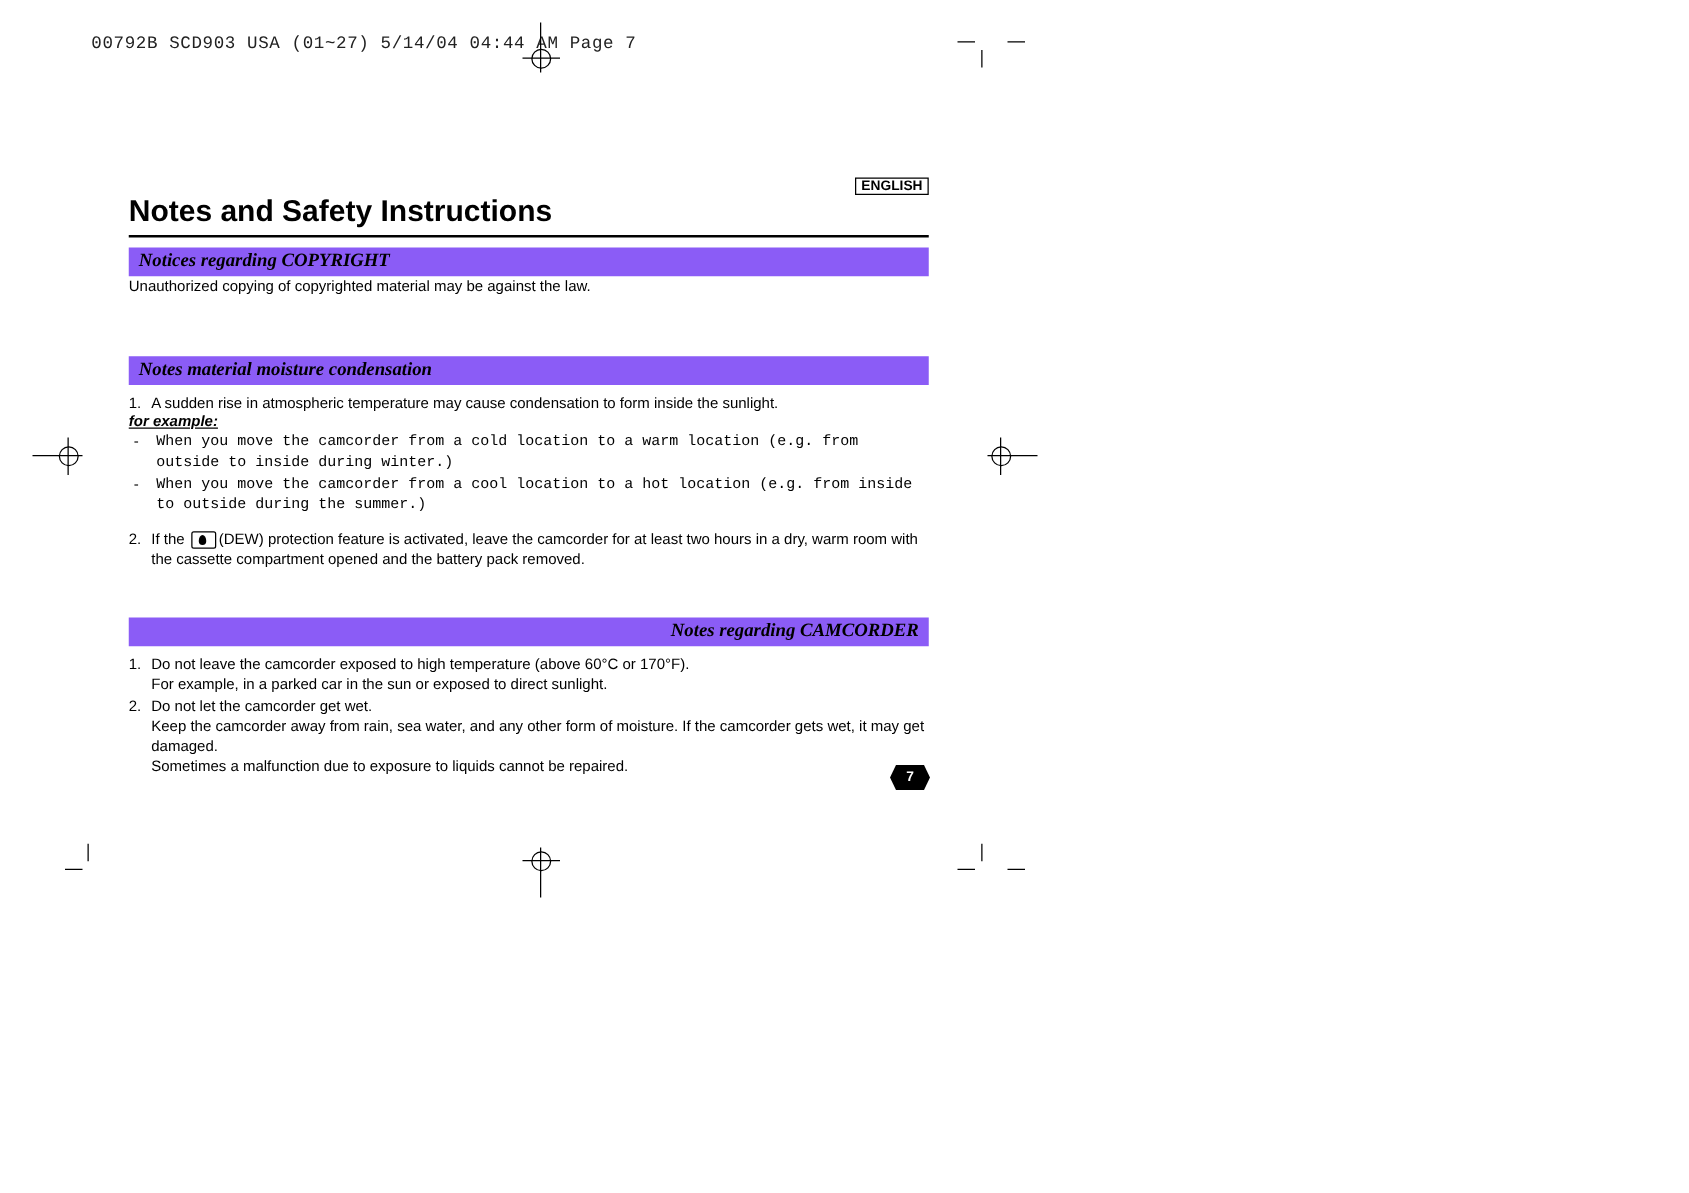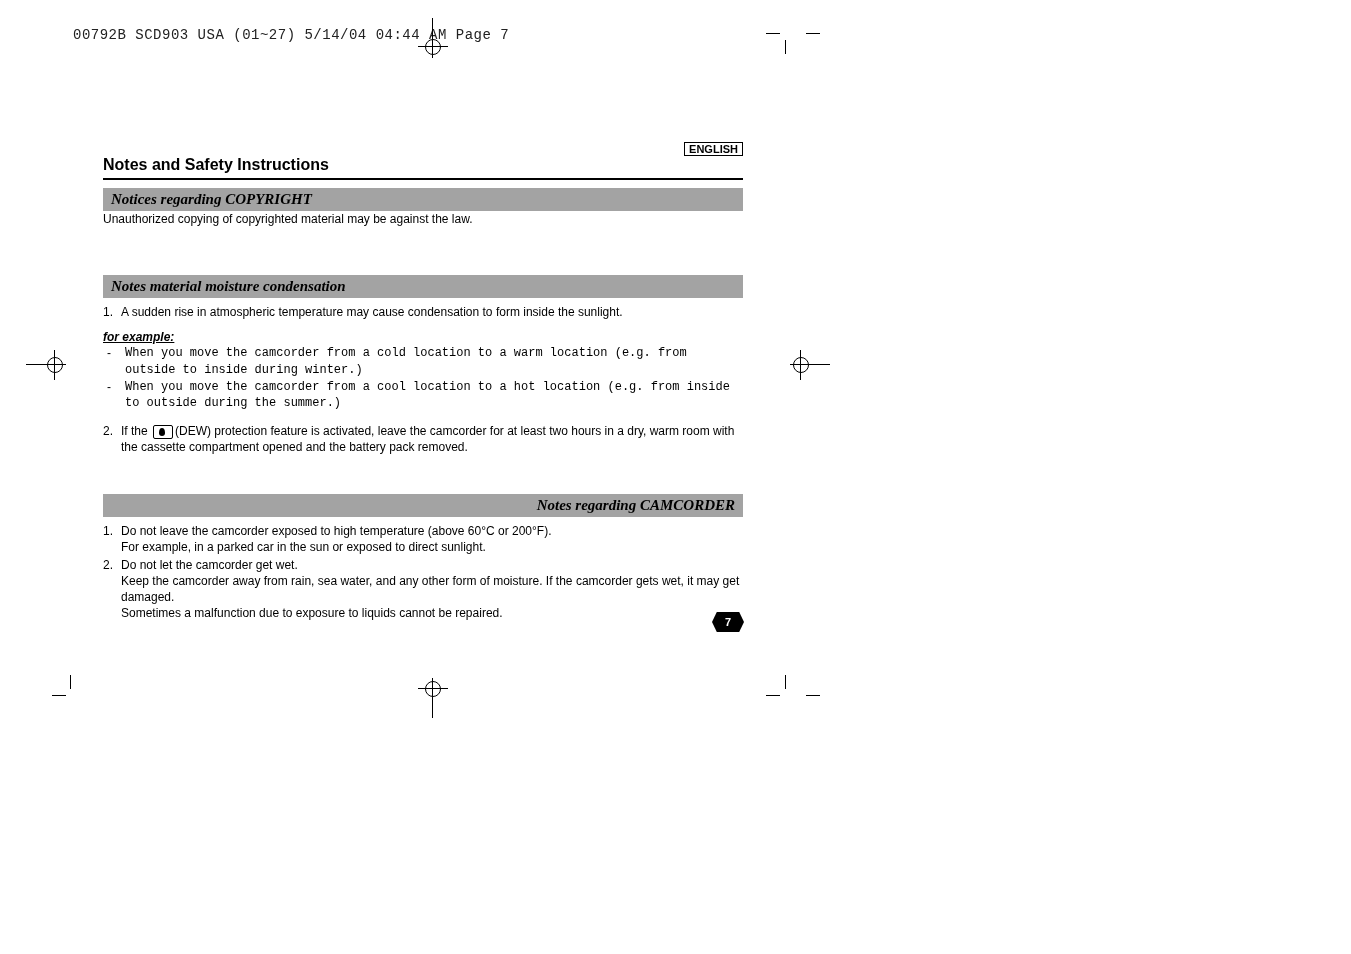--- a/index.html
+++ b/index.html
@@ -31,28 +31,28 @@
     float: right;
     border: 1px solid #000;
     padding: 0 4px;
     font-size: 11px;
     font-weight: bold;
     font-family: Arial, sans-serif;
     margin-top: 44px;
   }
   .page-title {
     clear: both;
-    font-size: 16px;
+    font-size: 24px;
     font-weight: bold;
     margin-top: 6px;
     border-bottom: 2px solid #000;
     padding-bottom: 4px;
   }
   .section-header {
-    background: #a3a3a3;
+    background: #8b5cf6;
     font-family: "Times New Roman", serif;
     font-style: italic;
     font-weight: bold;
     font-size: 15px;
     padding: 3px 8px;
     margin-top: 18px;
   }
   .section-header.first { margin-top: 8px; }
   .body-text {
     font-size: 12px;
@@ -66,21 +66,20 @@
     line-height: 1.35;
     margin-top: 6px;
   }
   .num-item .num { width: 18px; flex: none; }
   .num-item .txt { flex: 1; }
   .for-example {
     font-size: 12px;
     font-style: italic;
     font-weight: bold;
     text-decoration: underline;
-    margin-top: 10px;
   }
   .dash-item {
     display: flex;
     font-size: 12px;
     line-height: 1.35;
     margin-top: 1px;
   }
   .dash-item .dash { width: 18px; flex: none; text-align: left; padding-left:4px;}
   .dash-item .txt { flex: 1; font-family: Liberation Mono, monospace; }
   .dew-icon {
@@ -195,21 +194,21 @@
     <div class="num">2.</div>
     <div class="txt">
       <span>If the </span><span class="dew-icon"></span><span>(DEW) protection feature is activated, leave the camcorder for at least two hours in a dry, warm room with the cassette compartment opened and the battery pack removed.</span>
     </div>
   </div>
 
   <div class="section-header" style="margin-top:38px;text-align:right;">Notes regarding CAMCORDER</div>
   <div class="num-item">
     <div class="num">1.</div>
     <div class="txt">
-      <span>Do not leave the camcorder exposed to high temperature (above 60°C or 200°F).</span><br>
+      <span>Do not leave the camcorder exposed to high temperature (above 60°C or 170°F).</span><br>
       <span>For example, in a parked car in the sun or exposed to direct sunlight.</span>
     </div>
   </div>
   <div class="num-item" style="margin-top:2px;">
     <div class="num">2.</div>
     <div class="txt">
       <span>Do not let the camcorder get wet.</span><br>
       <span>Keep the camcorder away from rain, sea water, and any other form of moisture. If the camcorder gets wet, it may get damaged.</span><br>
       <span>Sometimes a malfunction due to exposure to liquids cannot be repaired.</span>
     </div>

